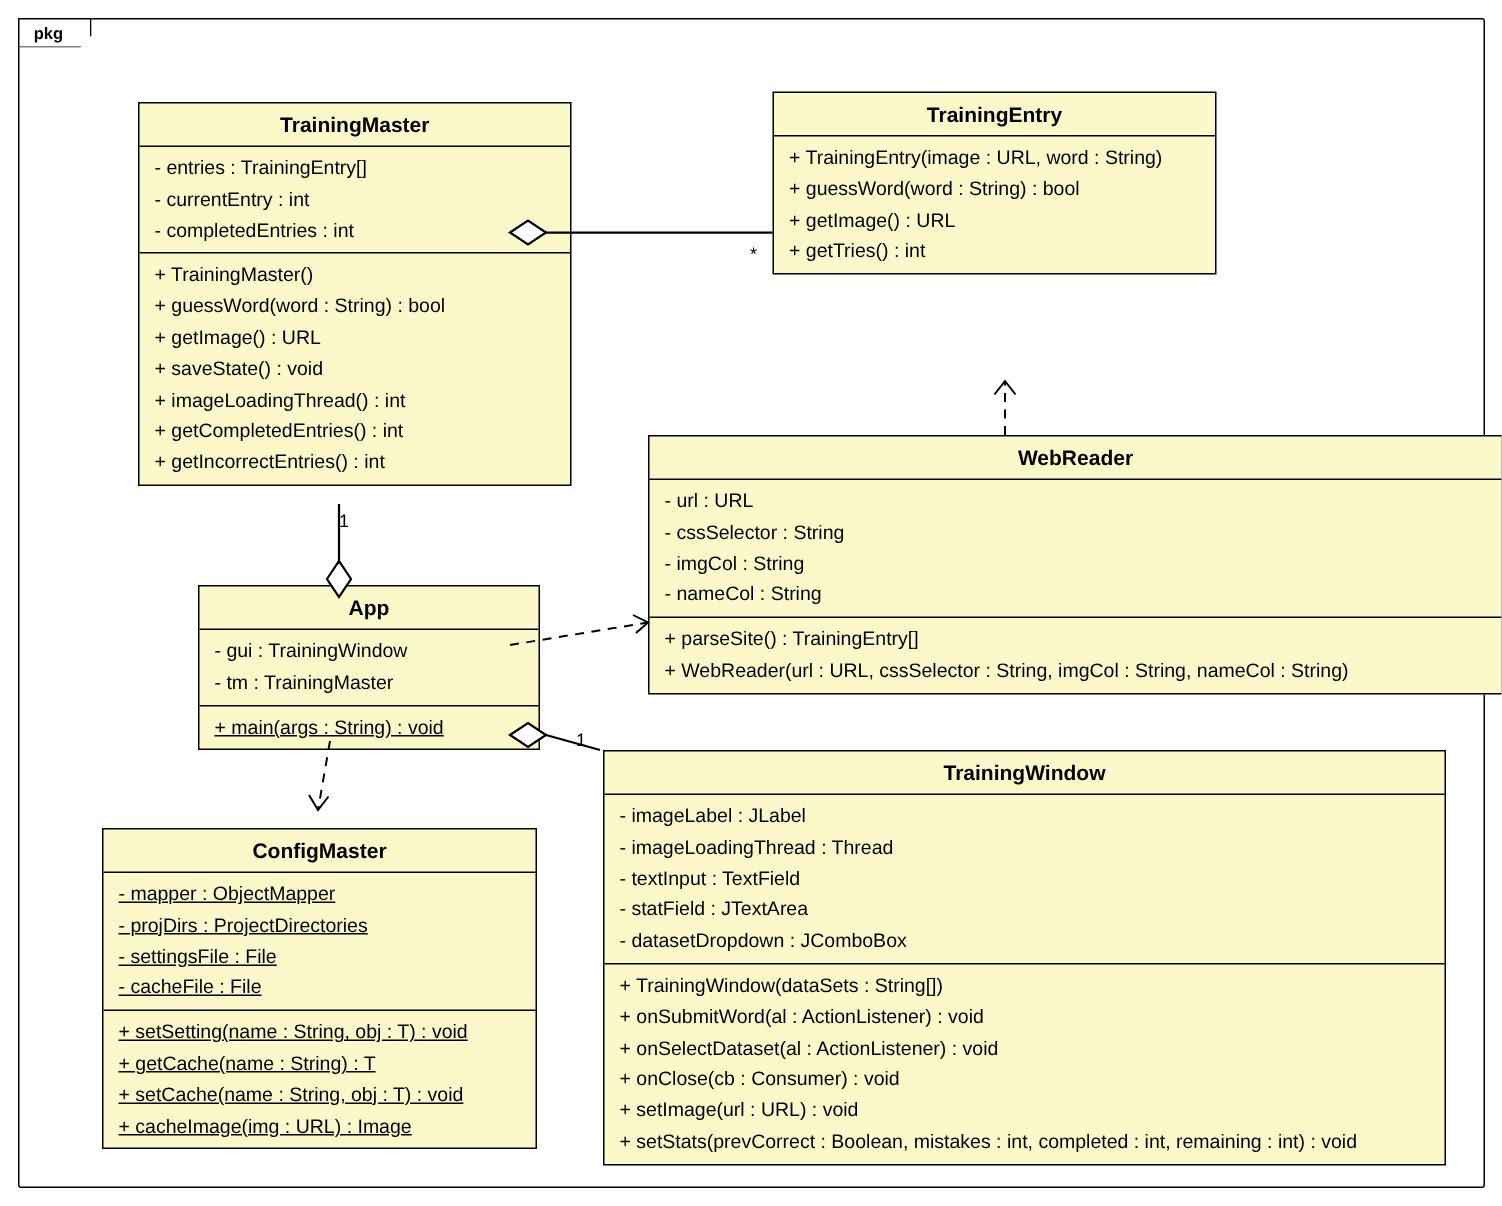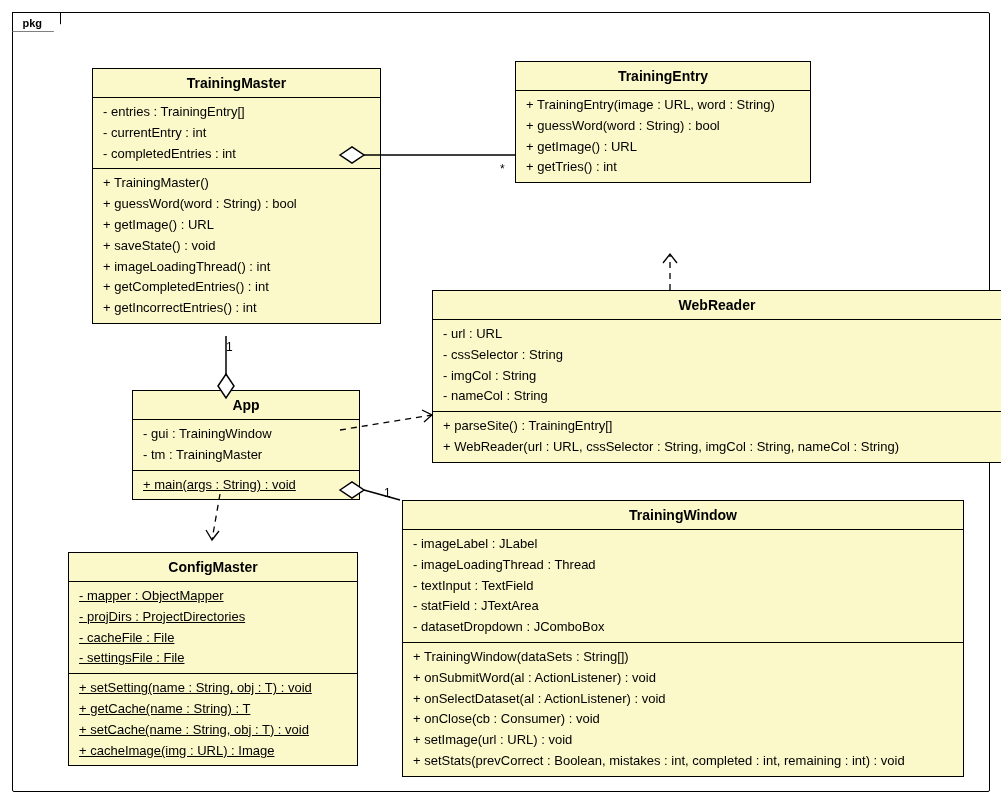--- a/index.html
+++ b/index.html
@@ -118,22 +118,22 @@
     <div class="member">+ parseSite() : TrainingEntry[]</div>
     <div class="member">+ WebReader(url : URL, cssSelector : String, imgCol : String, nameCol : String)</div>
   </div>
 </div>
 
 <div class="class-box" style="left:68px; top:540px; width:290px;margin-top:12px;">
   <div class="class-name">ConfigMaster</div>
   <div class="section">
     <div class="member static">- mapper : ObjectMapper</div>
     <div class="member static">- projDirs : ProjectDirectories</div>
+    <div class="member static">- settingsFile : File</div>
     <div class="member static">- cacheFile : File</div>
-    <div class="member static">- settingsFile : File</div>
   </div>
   <div class="section">
     <div class="member static">+ setSetting(name : String, obj : T) : void</div>
     <div class="member static">+ getCache(name : String) : T</div>
     <div class="member static">+ setCache(name : String, obj : T) : void</div>
     <div class="member static">+ cacheImage(img : URL) : Image</div>
   </div>
 </div>
 
 <div class="class-box" style="left:402px; top:500px; width:562px;">

